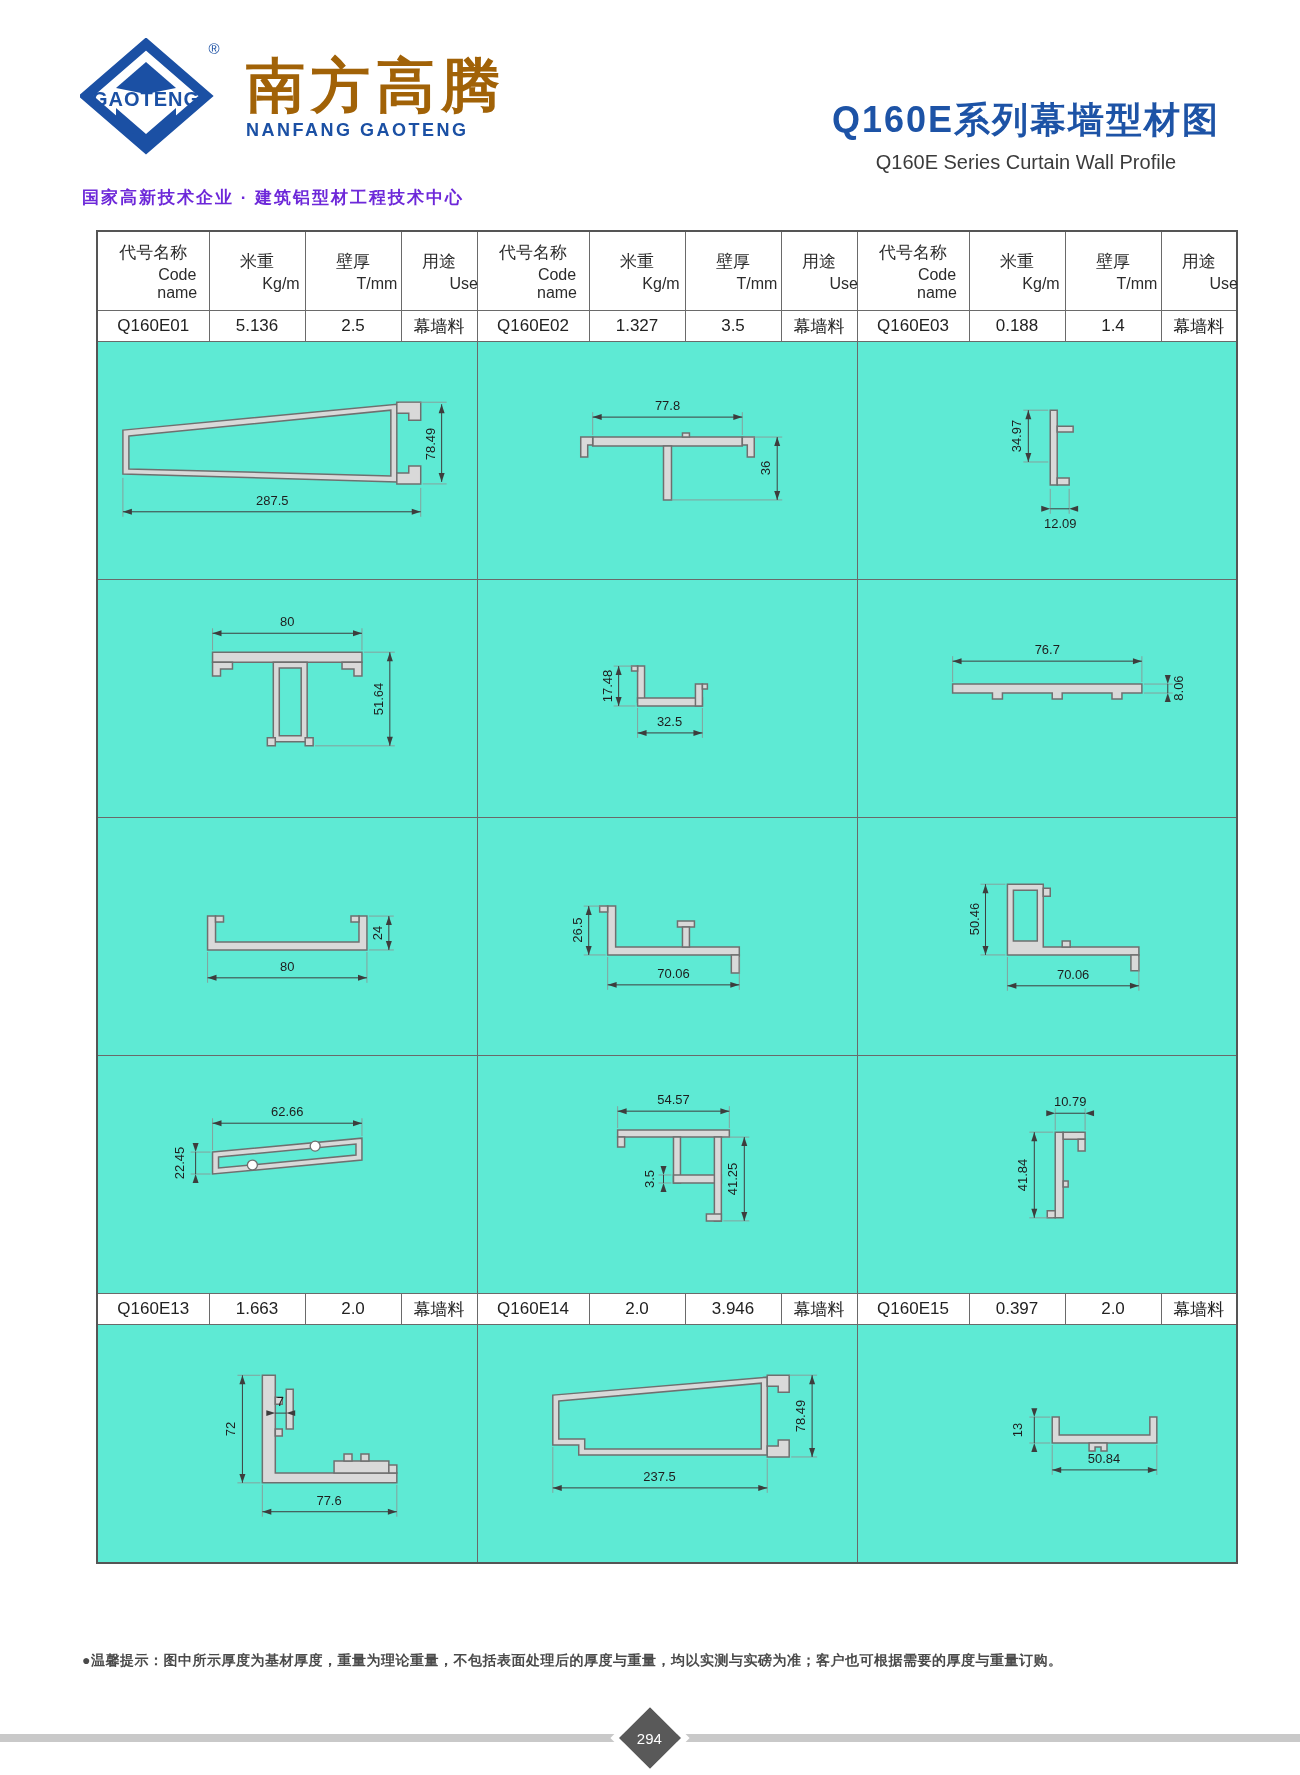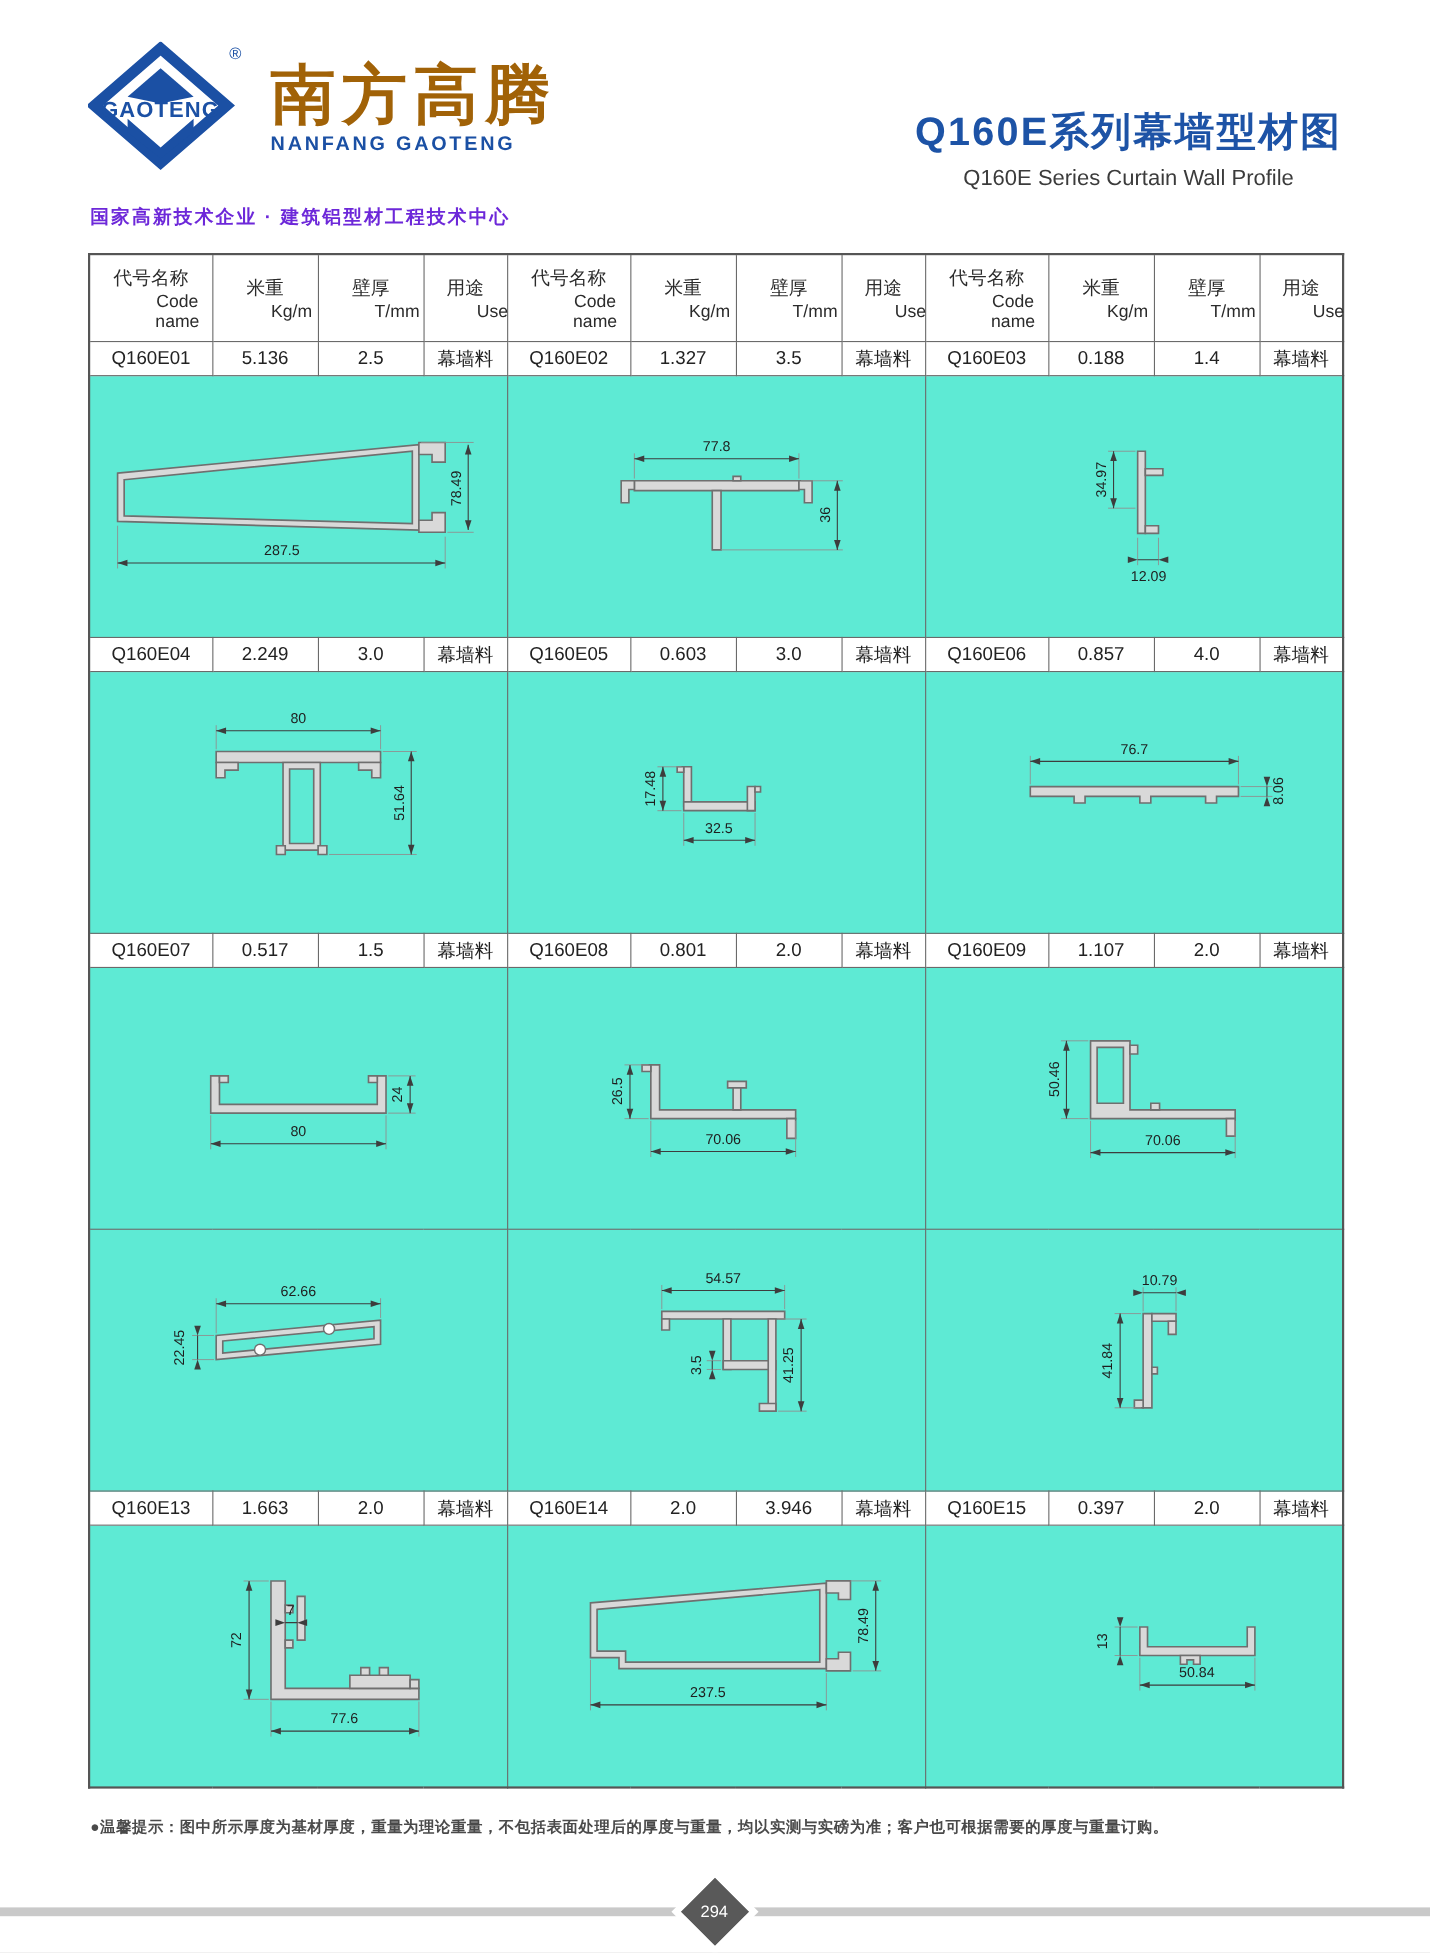--- a/index.html
+++ b/index.html
@@ -9,21 +9,21 @@
   .hdr{position:absolute;left:80px;top:38px;width:1140px;height:185px;}
   .logo-wrap{position:absolute;left:0;top:0;display:flex;align-items:flex-start;}
   .brand-names{margin-left:18px;padding-top:18px;}
   .brand-cn{font-size:59px;font-weight:bold;color:#a16207;letter-spacing:6px;line-height:1.05;}
   .brand-en{font-size:18px;font-weight:bold;color:#1b50a4;letter-spacing:2.5px;margin-top:2px;}
   .tagline{position:absolute;left:2px;top:148px;font-size:17px;font-weight:bold;color:#6d28d9;letter-spacing:2px;}
   .title-block{position:absolute;right:0;top:58px;text-align:center;}
   .title-cn{font-size:36px;font-weight:bold;color:#1d53a6;letter-spacing:2px;}
   .title-en{font-size:20px;color:#3b3b3b;margin-top:6px;}
   
-  table.profile{position:absolute;left:80px;top:230px;width:1140px;border-collapse:collapse;table-layout:fixed;}
+  table.profile{position:absolute;left:96px;top:230px;width:1140px;border-collapse:collapse;table-layout:fixed;}
   table.profile th,table.profile td{border:1px solid #6a6a6a;padding:0;text-align:center;vertical-align:middle;}
   table.profile{border:2px solid #555;}
   th.hc{height:78px;font-weight:normal;}
   .h-cn{font-size:17px;color:#2b2b2b;}
   .h-en{font-size:16px;color:#2b2b2b;margin-top:2px;padding-left:48px;}
   td.dc{height:30px;font-size:17px;color:#222;}
   td.draw{height:237px;background:#5eead4;}
   td.draw svg{display:block;}
   
   .shape{fill:#d9d9d9;stroke:#6f6f6f;stroke-width:1.5;fill-rule:evenodd;stroke-linejoin:miter;}
@@ -190,34 +190,20 @@
           <path class="ar" d="M171,68 l-3,9 h6 Z"></path>
               <path class="ar" d="M171,120 l-3,-9 h6 Z"></path>
           <path class="ar" d="M193,167 l-9,-3 v6 Z"></path>
               <path class="ar" d="M212,167 l9,-3 v6 Z"></path>
           <text class="dtx" transform="rotate(-90 164 94)" x="164" y="94">34.97</text>
           <text class="dtx" x="203" y="186">12.09</text>
         </svg>
       </td>
     </tr>
 
-    <tr>
-      <td class="dc">Q160E04</td>
-      <td class="dc">2.249</td>
-      <td class="dc">3.0</td>
-      <td class="dc">幕墙料</td>
-      <td class="dc">Q160E05</td>
-      <td class="dc">0.603</td>
-      <td class="dc">3.0</td>
-      <td class="dc">幕墙料</td>
-      <td class="dc">Q160E06</td>
-      <td class="dc">0.857</td>
-      <td class="dc">4.0</td>
-      <td class="dc">幕墙料</td>
-    </tr>
 
     <tr>
       <td class="draw" colspan="4">
         <svg width="100%" height="237" viewBox="0 0 380 237">
           <path class="shape" d="M115,72 h150 v10 h-150 Z"></path>
           <path class="shape" d="M115,82 v14 h8 v-7 h12 v-7 Z"></path>
           <path class="shape" d="M265,82 v14 h-8 v-7 h-12 v-7 Z"></path>
           <path class="shape" d="M176,82 h34 v80 h-34 Z M182,88 h22 v68 h-22 Z"></path>
           <path class="shape" d="M170,158 h8 v8 h-8 Z"></path>
               <path class="shape" d="M208,158 h8 v8 h-8 Z"></path>
@@ -256,34 +242,20 @@
           <path class="ar" d="M95,81 l9,-3 v6 Z"></path>
               <path class="ar" d="M285,81 l-9,-3 v6 Z"></path>
           <path class="ar" d="M311,104 l-3,-9 h6 Z"></path>
               <path class="ar" d="M311,113 l-3,9 h6 Z"></path>
           <text class="dtx" x="190" y="74">76.7</text>
           <text class="dtx" transform="rotate(-90 326 108)" x="326" y="108">8.06</text>
         </svg>
       </td>
     </tr>
 
-    <tr>
-      <td class="dc">Q160E07</td>
-      <td class="dc">0.517</td>
-      <td class="dc">1.5</td>
-      <td class="dc">幕墙料</td>
-      <td class="dc">Q160E08</td>
-      <td class="dc">0.801</td>
-      <td class="dc">2.0</td>
-      <td class="dc">幕墙料</td>
-      <td class="dc">Q160E09</td>
-      <td class="dc">1.107</td>
-      <td class="dc">2.0</td>
-      <td class="dc">幕墙料</td>
-    </tr>
 
     <tr>
       <td class="draw" colspan="4">
         <svg width="100%" height="237" viewBox="0 0 380 237">
           <path class="shape" d="M110,98 H118 V124 H262 V98 H270 V132 H110 Z"></path>
           <path class="shape" d="M118,98 h8 v6 h-8 Z"></path>
               <path class="shape" d="M254,98 h8 v6 h-8 Z"></path>
           <path class="ext" d="M272,98 H297 M272,132 H297 M110,134 V165 M270,134 V165"></path>
           <path class="dln" d="M292,98 V132 M110,160 H270"></path>
           <path class="ar" d="M292,98 l-3,9 h6 Z"></path>

